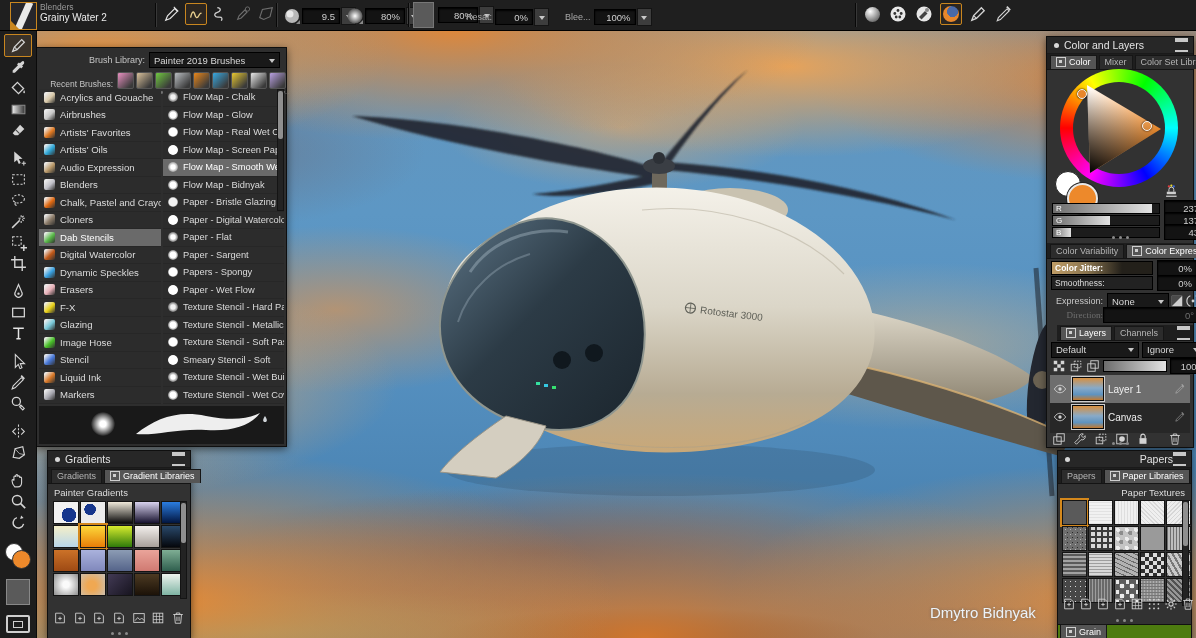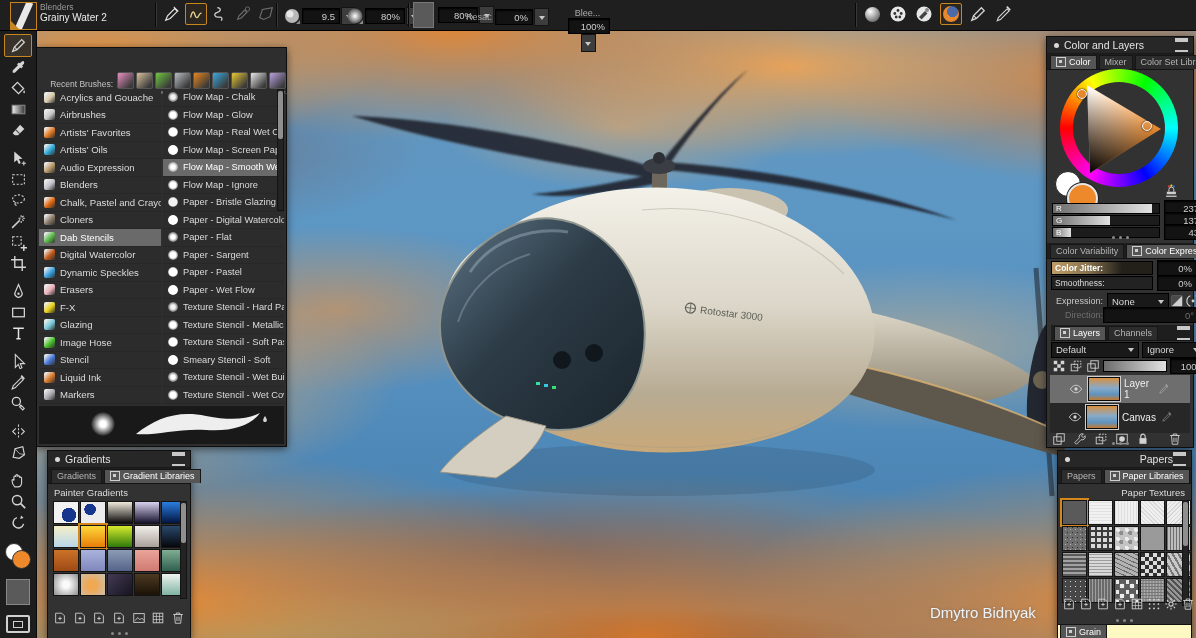--- a/index.html
+++ b/index.html
@@ -98,21 +98,21 @@
     background:conic-gradient(from 270deg,#f00,#ff0 60deg,#0f0 120deg,#0ff 180deg,#00f 240deg,#f0f 300deg,#f00 360deg);}
   #wheel .hole{position:absolute;inset:13px;border-radius:50%;background:#323232;}
   .mark{position:absolute;border:1.5px solid #f2f2f2;border-radius:50%;box-shadow:0 0 2px #000;}
   .srow{position:absolute;left:5px;height:10px;display:flex;align-items:center;}
   .strack{position:relative;width:106px;height:9px;background:#1c1c1c;border:1px solid #000;}
   .sfill{position:absolute;left:0;top:0;bottom:0;background:linear-gradient(90deg,#6d6d6d,#e2e2e2);}
   .slbl{position:absolute;left:3px;top:0;font-size:8px;color:#fff;line-height:9px;z-index:2;}
   .svalue{margin-left:4px;width:30px;}
   .fieldlbl{font-size:9px;color:#c8c8c8;text-align:right;}
   .dim{color:#6f6f6f;}
-  .lay-row{position:absolute;left:3px;right:3px;height:28px;display:flex;align-items:center;gap:4px;padding:0 18px;box-sizing:border-box;}
+  .lay-row{position:absolute;left:3px;right:3px;height:28px;display:flex;align-items:center;gap:4px;padding:0 2px;box-sizing:border-box;}
   .lay-row.sel{background:#6e6e6e;}
   .lay-thumb{width:30px;height:22px;border:1px solid #0a0a0a;box-shadow:0 0 0 1px #cfcfcf;
     background:linear-gradient(180deg,#d89040 0%,#88aac8 45%,#5f93bf 75%,#c27a30 100%);flex:none;}
   .lay-name{font-size:10px;color:#f0f0f0;flex:1;}
   
   .gsw{position:absolute;width:24px;height:21px;border:1px solid #141414;}
   .gsw.sel{outline:2px solid #d4881c;}
   .psw{position:absolute;width:23px;height:23px;border:1px solid #141414;}
   .psw.sel{outline:2px solid #d4881c;}
   .scrollbar{position:absolute;width:5px;background:#232323;border:1px solid #141414;}
@@ -288,21 +288,21 @@
           <span class="tri"></span>
         </span>
     </div>
     <div class="tb-abs" style="left:466px;top:8px;">
       <span class="tb-label">Resat:</span>
       <span class="vbox" style="width:28px;margin-left:3px;">0%</span>
       <span class="dbtn">
           <span class="tri"></span>
         </span>
     </div>
-    <div class="tb-abs" style="left:565px;top:8px;flex-direction:column;">
+    <div class="tb-abs" style="left:565px;top:8px;">
       <span class="tb-label">Blee...</span>
       <span class="vbox" style="width:32px;margin-left:3px;">100%</span>
       <span class="dbtn">
           <span class="tri"></span>
         </span>
     </div>
     <div class="sep-v" style="left:855px;"></div>
     <div class="tb-abs" id="toolbar-right-icons" style="left:862px;top:3px;gap:6px;">
         <span class="ticn">
           <span style="width:15px;height:15px;border-radius:50%;background:radial-gradient(circle at 35% 30%,#fff,#777 70%,#444);display:block;"></span>
@@ -479,20 +479,27 @@
       <span style="position:absolute;left:0;top:0;width:16px;height:16px;border-radius:50%;background:#fff;border:1px solid #333;"></span>
       <span style="position:absolute;right:0;bottom:0;width:17px;height:17px;border-radius:50%;background:#ed892b;border:1px solid #333;"></span>
     </div>
     <div class="pt0" style="width:22px;height:24px;border:1px solid #888;margin-top:10px;"></div>
     <div style="width:20px;height:14px;border:2px solid #cfcfcf;border-radius:2px;margin-top:10px;display:flex;align-items:center;justify-content:center;">
       <span style="width:8px;height:5px;border:1px solid #cfcfcf;display:block;"></span>
     </div>
   </div>
 
   <div class="panel" id="brushpanel">
+    <div class="bl-row" style="left:0;top:4px;width:100%;">
+      <span style="width:108px;text-align:right;font-size:9px;color:#c4c4c4;padding-right:4px;">Brush Library:</span>
+      <span class="dropdown" style="flex:1;margin-right:6px;">
+        <span>Painter 2019 Brushes</span>
+          <span class="tri"></span>
+      </span>
+    </div>
     <div class="bl-row" style="left:0;top:24px;width:100%;">
       <span style="width:108px;text-align:right;font-size:8.5px;color:#c4c4c4;padding-right:4px;">Recent Brushes:</span>
       <span id="recent-brushes" style="display:flex;gap:2px;">
           <span class="rb-item">
             <span class="rb-sw" style="background: linear-gradient(135deg, rgb(232, 144, 192), rgb(58, 58, 58) 85%);"></span>
             <span class="rb-lb">1-pixel...</span>
           </span>
           <span class="rb-item">
             <span class="rb-sw" style="background: linear-gradient(135deg, rgb(216, 192, 154), rgb(58, 58, 58) 85%);"></span>
             <span class="rb-lb">Acrylic...</span>
@@ -617,41 +624,41 @@
         <div class="lrow">
           <span class="vicn" style="background: radial-gradient(circle, rgb(255, 255, 255) 0px, rgb(255, 255, 255) 66%, rgba(255, 255, 255, 0.1) 85%); filter: brightness(1.2);"></span>
           <span style="font-size: 9.3px;">Flow Map - Screen Paper</span>
         </div>
         <div class="lrow sel">
           <span class="vicn" style="background: radial-gradient(circle, rgb(255, 255, 255) 0px, rgb(255, 255, 255) 30%, rgba(255, 255, 255, 0.1) 85%); filter: brightness(1.4);"></span>
           <span style="font-size: 9.3px;">Flow Map - Smooth Wet Oil</span>
         </div>
         <div class="lrow">
           <span class="vicn" style="background: radial-gradient(circle, rgb(255, 255, 255) 0px, rgb(255, 255, 255) 42%, rgba(255, 255, 255, 0.1) 85%); filter: brightness(1.55);"></span>
-          <span style="font-size: 9.3px;">Flow Map - Ignore</span>
+          <span style="font-size: 9.3px;">Flow Map - Bidnyak</span>
         </div>
         <div class="lrow">
           <span class="vicn" style="background: radial-gradient(circle, rgb(255, 255, 255) 0px, rgb(255, 255, 255) 54%, rgba(255, 255, 255, 0.1) 85%); filter: brightness(0.95);"></span>
           <span style="font-size: 9.3px;">Paper - Bristle Glazing</span>
         </div>
         <div class="lrow">
           <span class="vicn" style="background: radial-gradient(circle, rgb(255, 255, 255) 0px, rgb(255, 255, 255) 66%, rgba(255, 255, 255, 0.1) 85%); filter: brightness(1.15);"></span>
           <span style="font-size: 9.3px;">Paper - Digital Watercolor Par</span>
         </div>
         <div class="lrow">
           <span class="vicn" style="background: radial-gradient(circle, rgb(255, 255, 255) 0px, rgb(255, 255, 255) 30%, rgba(255, 255, 255, 0.1) 85%); filter: brightness(1.35);"></span>
           <span style="font-size: 9.3px;">Paper - Flat</span>
         </div>
         <div class="lrow">
           <span class="vicn" style="background: radial-gradient(circle, rgb(255, 255, 255) 0px, rgb(255, 255, 255) 42%, rgba(255, 255, 255, 0.1) 85%); filter: brightness(1.2);"></span>
           <span style="font-size: 9.3px;">Paper - Sargent</span>
         </div>
         <div class="lrow">
           <span class="vicn" style="background: radial-gradient(circle, rgb(255, 255, 255) 0px, rgb(255, 255, 255) 54%, rgba(255, 255, 255, 0.1) 85%); filter: brightness(1.4);"></span>
-          <span style="font-size: 9.3px;">Paper - Pastel</span>
+          <span style="font-size: 9.3px;">Papers - Spongy</span>
         </div>
         <div class="lrow">
           <span class="vicn" style="background: radial-gradient(circle, rgb(255, 255, 255) 0px, rgb(255, 255, 255) 66%, rgba(255, 255, 255, 0.1) 85%); filter: brightness(1.55);"></span>
           <span style="font-size: 9.3px;">Paper - Wet Flow</span>
         </div>
         <div class="lrow">
           <span class="vicn" style="background: radial-gradient(circle, rgb(255, 255, 255) 0px, rgb(255, 255, 255) 30%, rgba(255, 255, 255, 0.1) 85%); filter: brightness(0.95);"></span>
           <span style="font-size: 9.3px;">Texture Stencil  - Hard Pastel</span>
         </div>
         <div class="lrow">
@@ -805,24 +812,24 @@
           </svg>
       </span>
       <span class="icnbtn">
         <svg viewBox="0 0 16 16">
             <path d="M5 2a6.5 6.5 0 000 12M11 2a6.5 6.5 0 010 12" fill="none" stroke="#cfcfcf" stroke-width="1.3"></path>
             <circle cx="8" cy="8" r="1.6" fill="#cfcfcf"></circle>
           </svg>
       </span>
     </div>
     <div class="srow" style="top:273px;left:4px;">
-      <span class="fieldlbl dim" style="width:52px;">Direction:</span>
+      <span class="fieldlbl dim" style="width:52px;font-family:Liberation Serif, serif;">Direction:</span>
       <span class="vbox dim" style="width:86px;color:#6f6f6f;">0°</span>
     </div>
-    <div class="ptabs" id="layers-tabs" style="position:absolute;left:4px;right:0;top:288px;">
+    <div class="ptabs" id="layers-tabs" style="position:absolute;left:10px;right:0;top:288px;">
         <span class="ptab on">
           <span class="tgl"></span>
           <span>Layers</span>
         </span>
         <span class="ptab">
           <span>Channels</span>
         </span>
         <span class="icn-menu" style="margin-left: auto;"></span>
       </div>
     <div class="srow" style="top:305px;left:4px;height:15px;">
@@ -1137,21 +1144,21 @@
           <svg viewBox="0 0 16 16">
             <path d="M2.5 4h11M6 4V2.3h4V4M4 4l.9 10h6.2L12 4M6.8 6.5v5M9.2 6.5v5" stroke="#d4d4d4" fill="none"></path>
           </svg>
         </span>
       </div>
     <div class="dots3" style="position:absolute;left:0;right:0;bottom:16px;">
         <b></b>
         <b></b>
         <b></b>
       </div>
-    <div style="position:absolute;left:0;right:0;bottom:0;height:13px;background:#fef9c3;border-top:1px solid #111;display:flex;align-items:flex-end;">
+    <div style="position:absolute;left:0;right:0;bottom:0;height:13px;background:#4d7c0f;border-top:1px solid #111;display:flex;align-items:flex-end;">
       <span class="ptab on" style="margin-left:2px;">
         <span class="tgl"></span>
           <span>Grain</span>
       </span>
     </div>
   </div>
 
 </div>
 
 </body></html>

